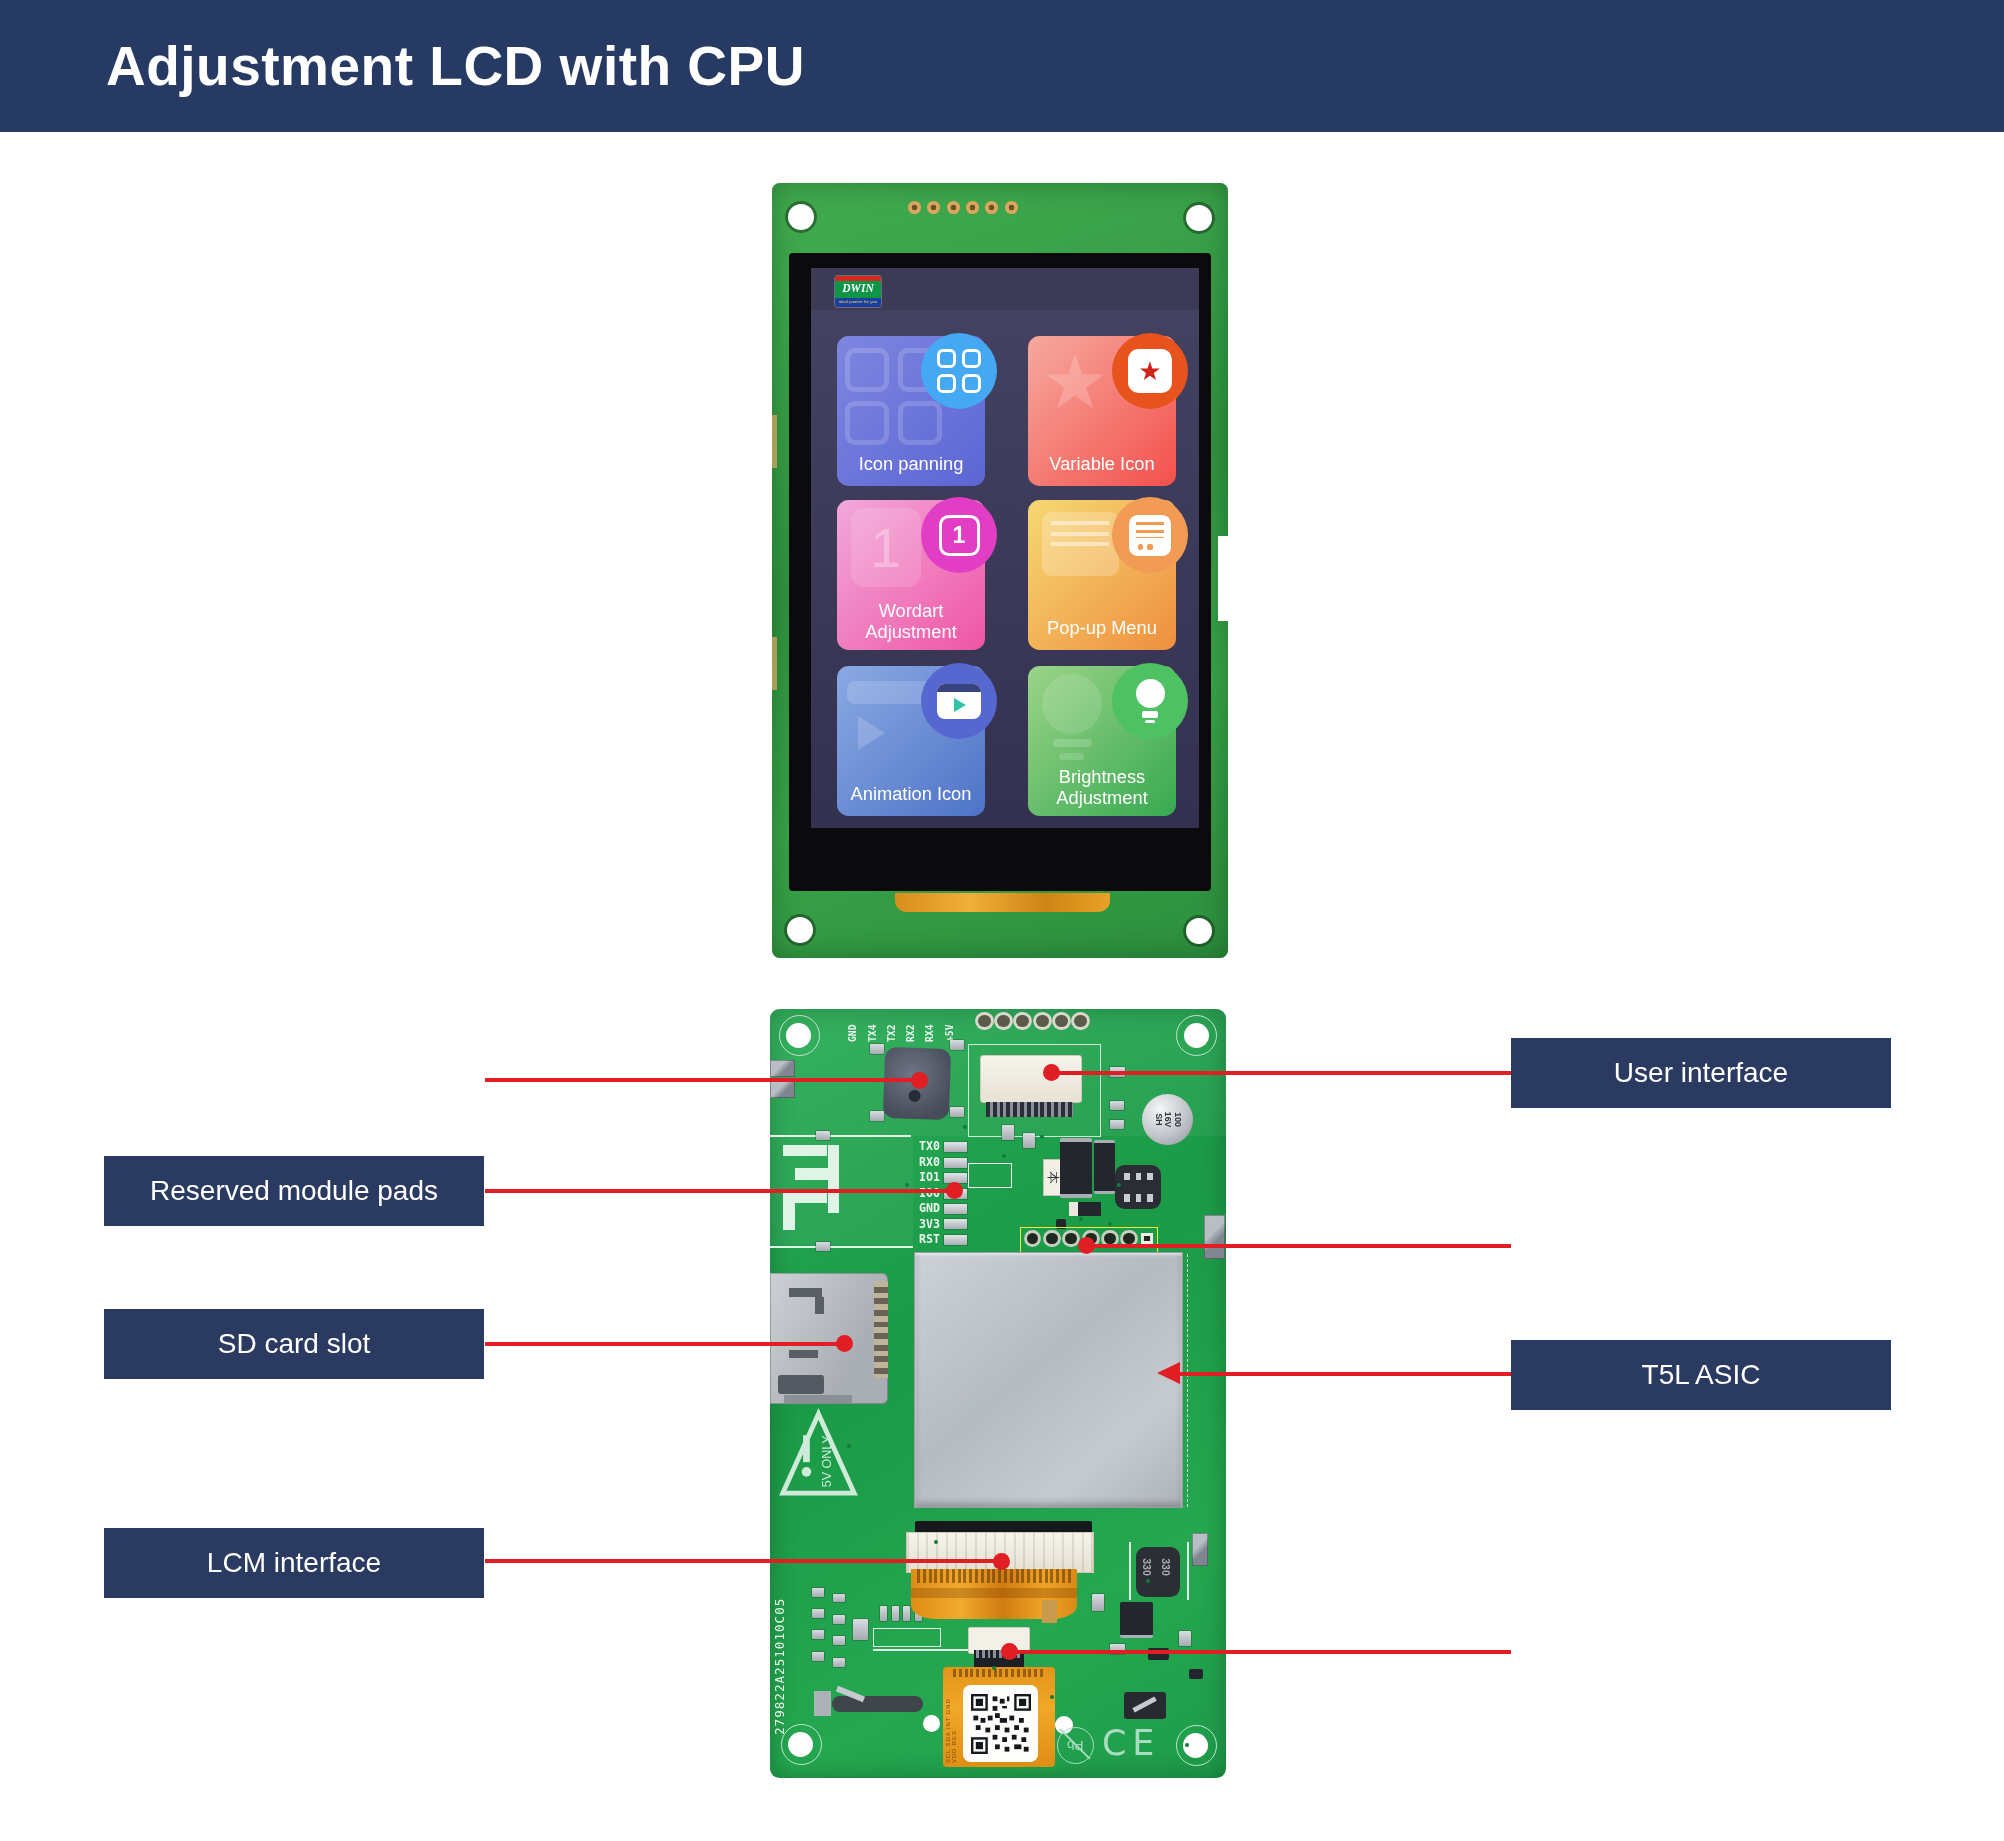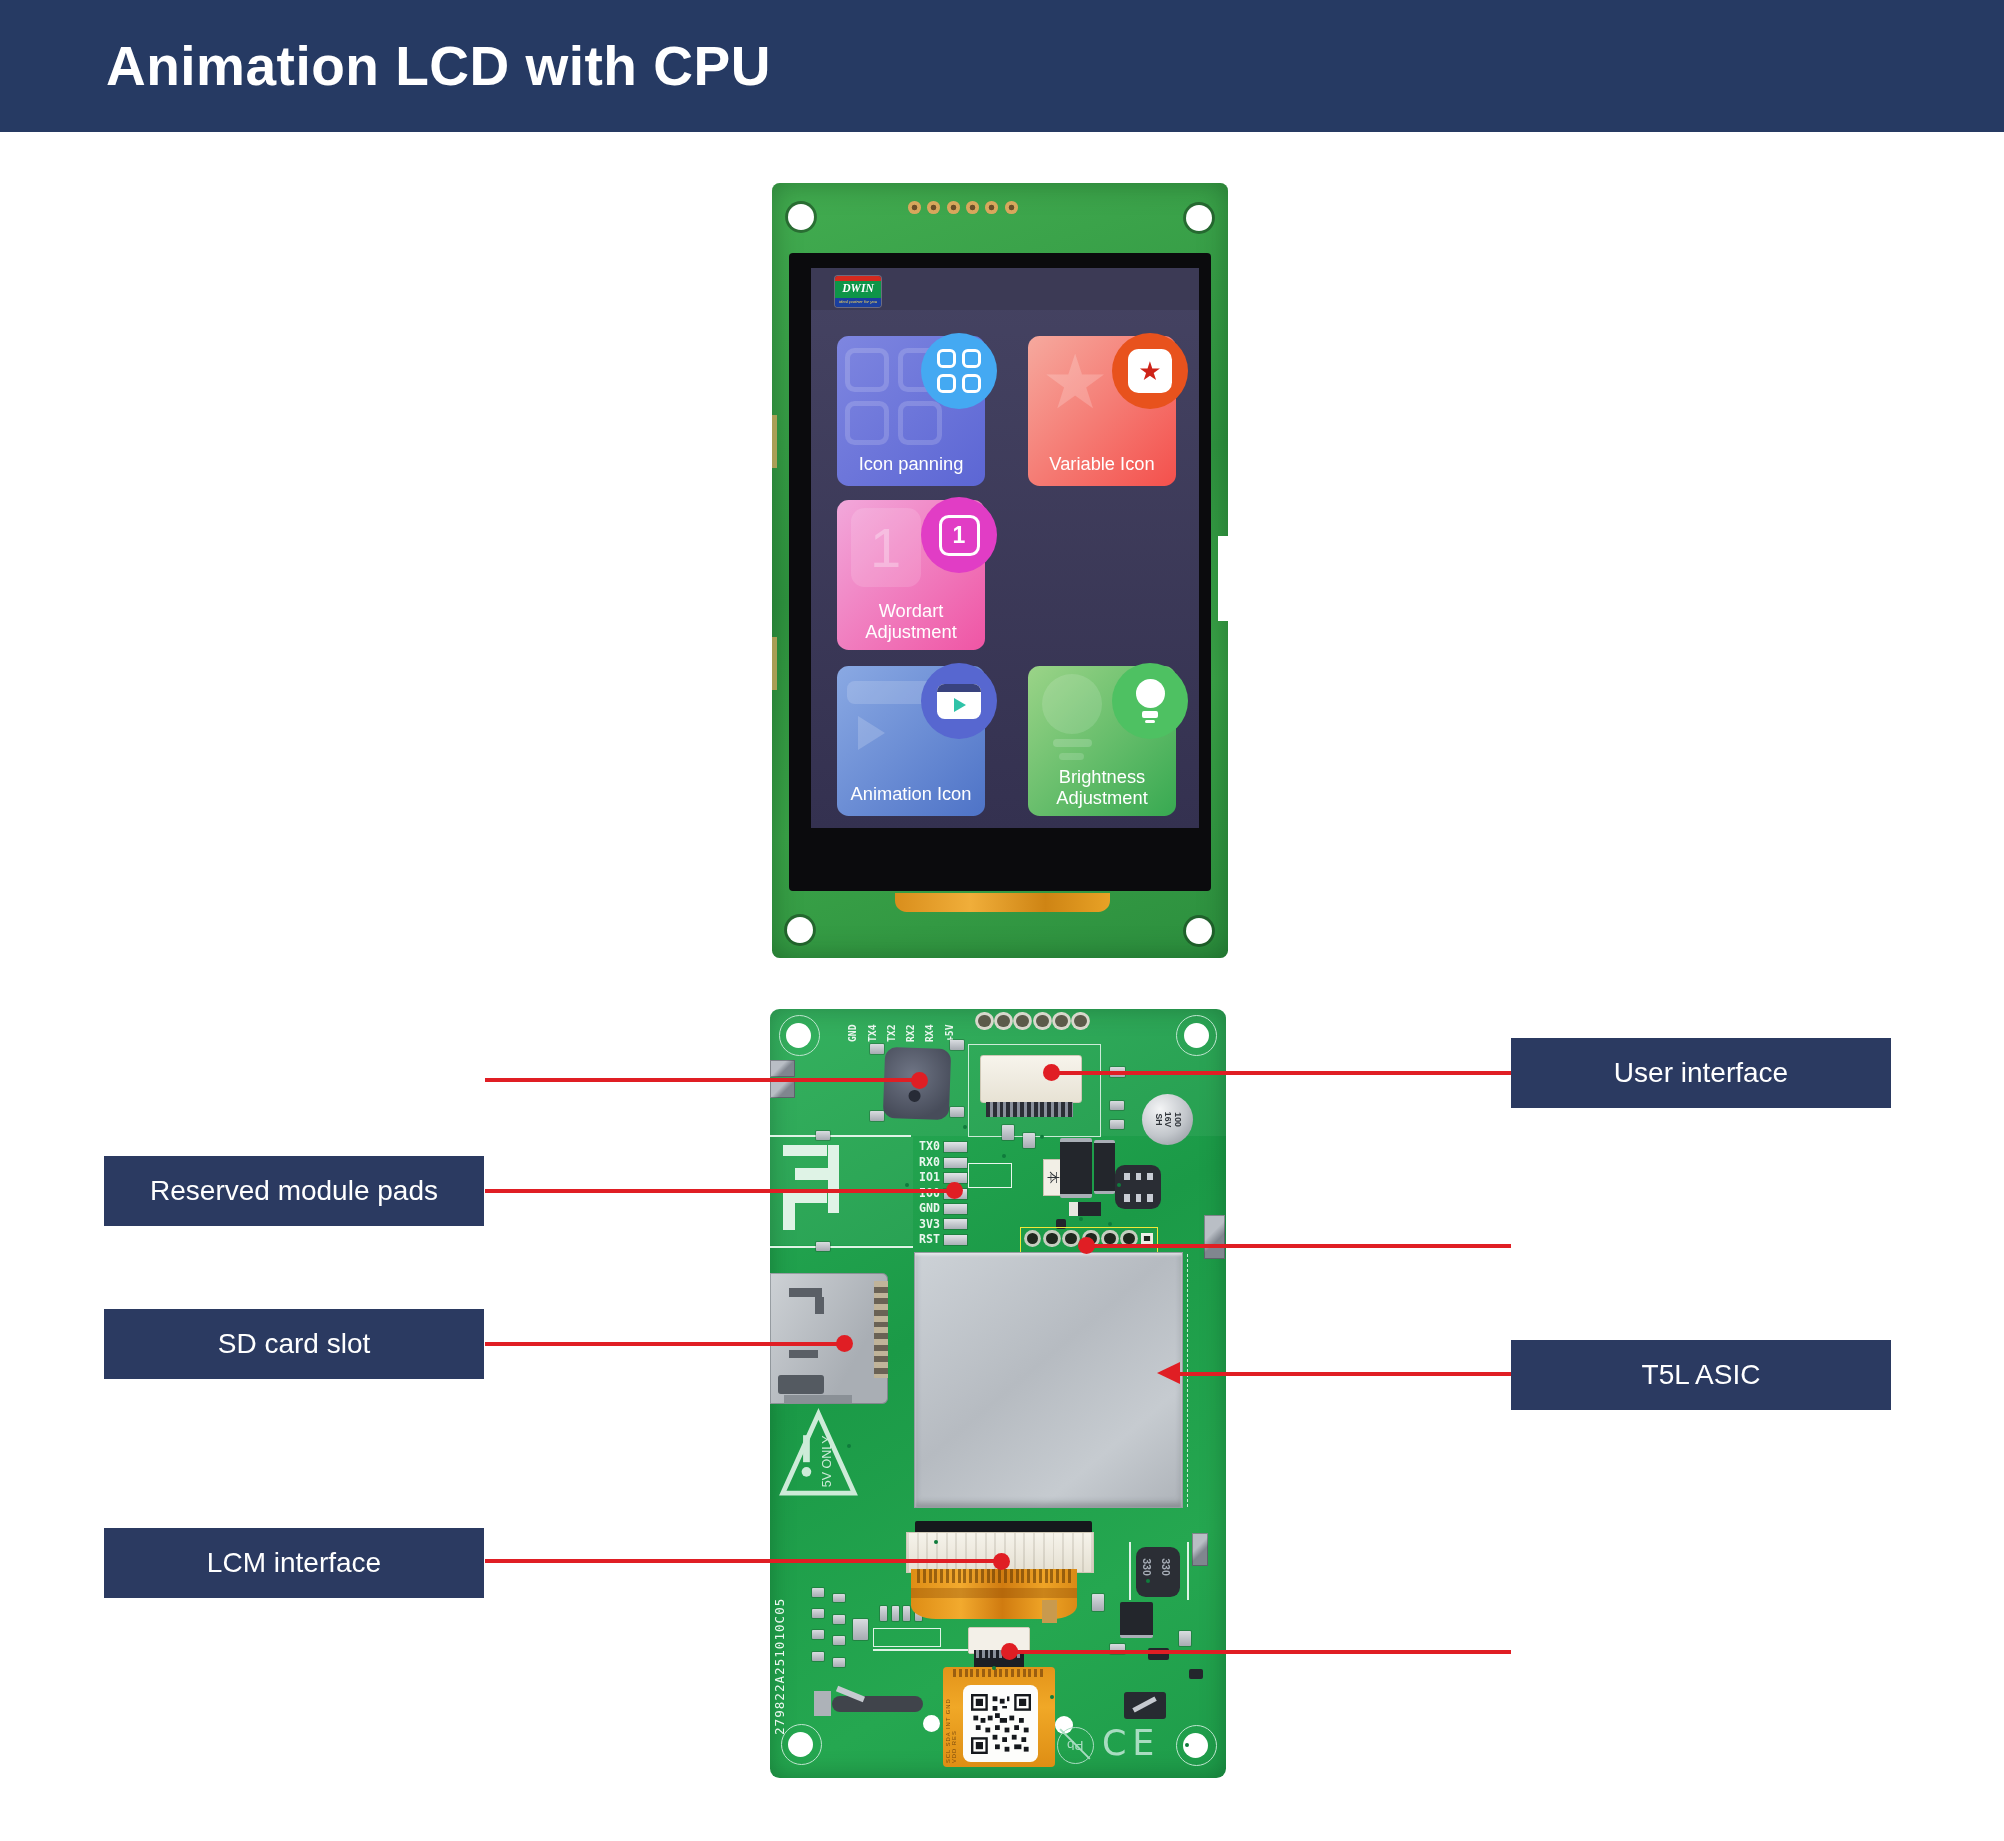--- a/index.html
+++ b/index.html
@@ -72,21 +72,21 @@
         box-shadow:inset 0 0 0 1px rgba(40,45,50,.4);}
   .vtext{writing-mode:vertical-rl;transform:rotate(180deg);color:#ECF7F0;
          font-family:"DejaVu Sans Mono",monospace;font-size:12.6px;letter-spacing:1px;}
 </style>
 </head>
 <body>
 
 <div id="canvas">
 
   <div class="abs header">
-    <h1>Animation LCD with CPU</h1>
+    <h1>Adjustment LCD with CPU</h1>
   </div>
 
   <div class="abs" style="left:772px;top:183px;width:456px;height:775px;">
     <div class="abs pcb-front"></div>
 
     <div class="abs" style="right:-1px;top:353px;width:10.6px;height:85px;background:#fff;"></div>
 
     <div class="abs" style="left:0;top:232px;width:4.8px;height:53px;background:#C9A45C;opacity:.8;"></div>
     <div class="abs" style="left:0;top:454px;width:4.8px;height:53px;background:#C9A45C;opacity:.8;"></div>
 
@@ -138,20 +138,33 @@
       </div>
 
       <div class="tile" style="left:26px;top:232px;background:linear-gradient(135deg,#F2A8DB,#EF55A4);">
         <div class="gicon" style="left:13.5px;top:7.7px;width:70px;height:79px;background:rgba(255,255,255,.15);border-radius:13.5px;display:flex;align-items:center;justify-content:center;font-size:56px;color:rgba(255,255,255,.35);">1</div>
         <div class="badge" style="background:#E13DC5;">
           <div style="width:41px;height:41px;border:3.9px solid #fff;border-radius:9.7px;box-sizing:border-box;display:flex;align-items:center;justify-content:center;font-size:23px;font-weight:bold;color:#fff;">1</div>
         </div>
         <div class="tile-label" style="bottom:7.7px;">Wordart Adjustment</div>
       </div>
 
+      <div class="tile" style="left:217px;top:232px;background:linear-gradient(135deg,#F6D873,#EF8F3E);">
+        <div class="gicon" style="left:13.5px;top:11.6px;width:77px;height:64px;background:rgba(255,255,255,.25);border-radius:9.7px;">
+          <div style="margin:9.7px 9.7px 0;height:29px;background:repeating-linear-gradient(180deg,rgba(255,255,255,.55) 0 3.9px,transparent 3.9px 10.6px);"></div>
+        </div>
+        <div class="badge" style="background:#F19B55;">
+          <div style="width:42px;height:41px;background:#fff;border-radius:8.7px;position:relative;">
+            <div style="position:absolute;left:6.8px;right:6.8px;top:7.7px;height:15.4px;background:repeating-linear-gradient(180deg,#F19B55 0 2.9px,transparent 2.9px 7.7px);"></div>
+            <div style="position:absolute;left:8.7px;bottom:5.8px;width:5.8px;height:5.8px;background:#F19B55;border-radius:1.9px;"></div>
+            <div style="position:absolute;left:18.3px;bottom:5.8px;width:5.8px;height:5.8px;background:#F19B55;border-radius:1.9px;"></div>
+          </div>
+        </div>
+        <div class="tile-label" style="bottom:11.6px;">Pop-up Menu</div>
+      </div>
 
       <div class="tile" style="left:26px;top:398px;background:linear-gradient(135deg,#8AA9E3,#4E73C7);">
         <div class="gicon" style="left:9.7px;top:15.4px;width:87px;height:23px;background:rgba(255,255,255,.18);border-radius:7.7px;"></div>
         <div class="gicon" style="left:21px;top:50px;width:0;height:0;border-top:17.4px solid transparent;border-bottom:17.4px solid transparent;border-left:27px solid rgba(255,255,255,.2);"></div>
         <div class="badge" style="background:#5767D0;">
           <div style="width:44px;height:35px;background:#fff;border-radius:7.7px;position:relative;overflow:hidden;">
             <div style="position:absolute;left:0;top:0;right:0;height:8.7px;background:#39437E;"></div>
             <div style="position:absolute;left:17.4px;top:14.5px;width:0;height:0;border-top:7.7px solid transparent;border-bottom:7.7px solid transparent;border-left:12.6px solid #2FC3A8;"></div>
           </div>
         </div>

